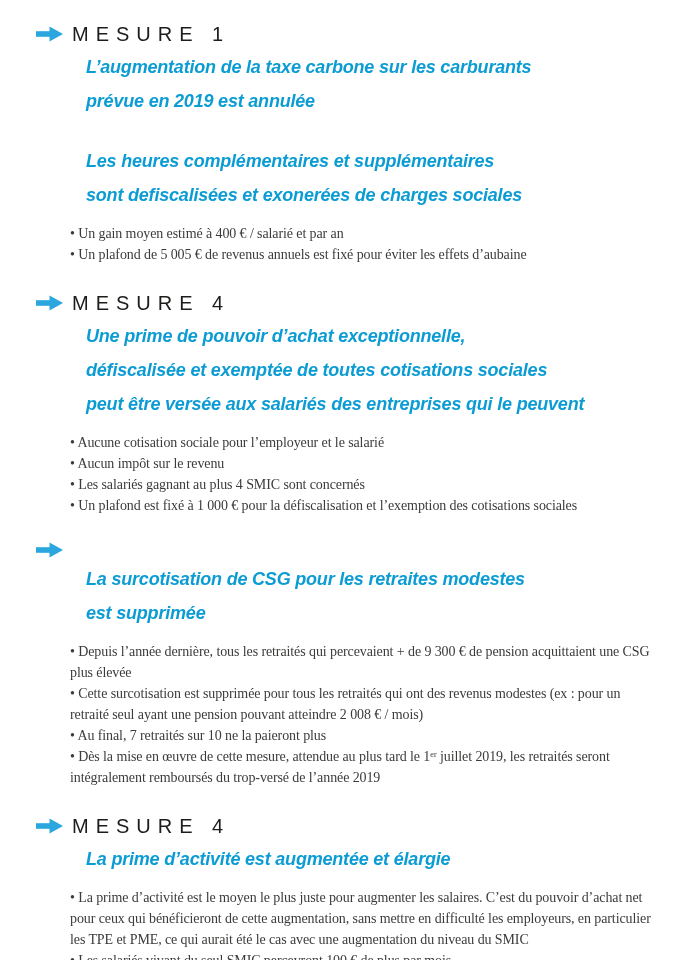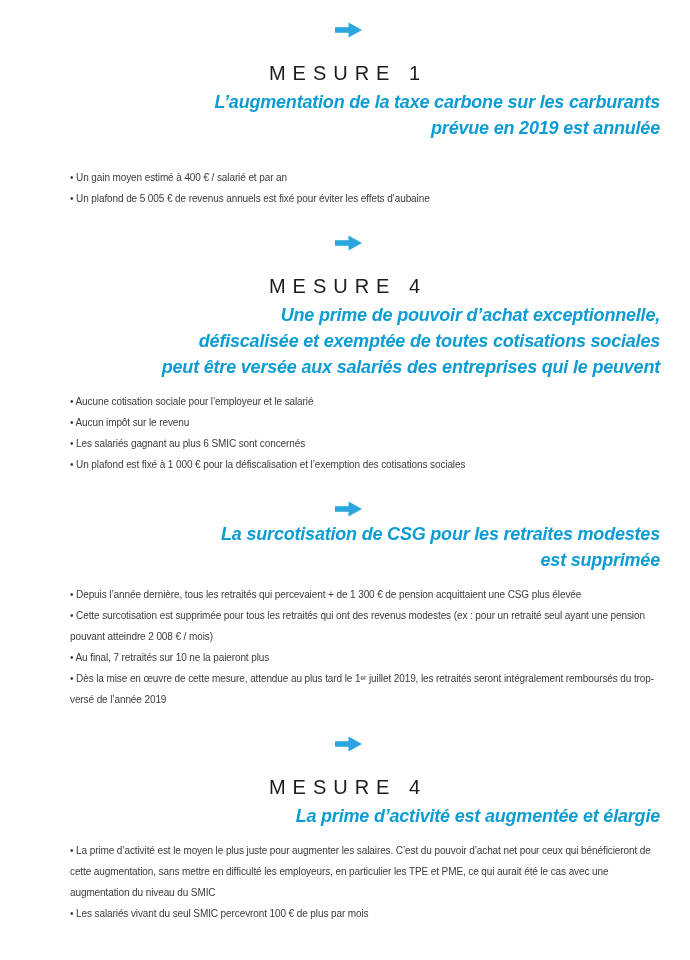--- a/index.html
+++ b/index.html
@@ -20,23 +20,22 @@
     box-sizing: border-box;
     padding: 22px 30px 20px 36px;
     background: #ffffff;
   }
   .mesure-section {
     margin-bottom: 26px;
   }
   .mesure-header {
     display: flex;
     align-items: center;
-    gap: 23px;
+    gap: 9px;
     margin-bottom: 4px;
-    flex-direction: column;
   }
   .arrow-icon {
     flex: 0 0 auto;
     width: 27px;
     height: 16px;
     display: block;
   }
   .mesure-title {
     font-size: 20px;
     line-height: 24px;
@@ -44,38 +43,38 @@
     font-weight: 400;
     color: #1c1c1a;
     white-space: nowrap;
   }
   .mesure-body {
     margin-left: 34px;
   }
   .mesure-subtitle {
     color: #0c9cd4;
     font-size: 18px;
-    line-height: 26px;
+    line-height: 34px;
     font-weight: 700;
     font-style: italic;
     letter-spacing: -0.2px;
     white-space: pre-line;
-    margin: 4px 0 0 0;
+    margin: 4px 0 0 16px;
     max-width: 600px;
-    text-align: right;
   }
   .bullet-list {
     margin-top: 11px;
     max-width: 622px;
   }
   .bullet-item {
-    font-size: 10px;
+    font-size: 14px;
     line-height: 21px;
     letter-spacing: -0.1px;
     color: #3b3b3a;
+    font-family: Liberation Serif, serif;
   }
 </style>
 </head>
 <body>
 
 <div class="page">
 
   <div class="mesure-section">
     <div class="mesure-header">
       <svg class="arrow-icon" viewBox="0 0 27 16" xmlns="http://www.w3.org/2000/svg">
@@ -85,20 +84,22 @@
       <div class="mesure-title">MESURE 1</div>
     </div>
     <div class="mesure-body">
       <div class="mesure-subtitle">L’augmentation de la taxe carbone sur les carburants
 prévue en 2019 est annulée</div>
     </div>
   </div>
 
   <div class="mesure-section">
     <div class="mesure-body">
+      <div class="mesure-subtitle">Les heures complémentaires et supplémentaires
+sont defiscalisées et exonerées de charges sociales</div>
       <div class="bullet-list">
         <div class="bullet-item">• Un gain moyen estimé à 400 € / salarié et par an</div>
         <div class="bullet-item">• Un plafond de 5 005 € de revenus annuels est fixé pour éviter les effets d’aubaine</div>
       </div>
     </div>
   </div>
 
   <div class="mesure-section">
     <div class="mesure-header">
       <svg class="arrow-icon" viewBox="0 0 27 16" xmlns="http://www.w3.org/2000/svg">
@@ -107,38 +108,38 @@
       </svg>
       <div class="mesure-title">MESURE 4</div>
     </div>
     <div class="mesure-body">
       <div class="mesure-subtitle">Une prime de pouvoir d’achat exceptionnelle,
 défiscalisée et exemptée de toutes cotisations sociales
 peut être versée aux salariés des entreprises qui le peuvent</div>
       <div class="bullet-list">
         <div class="bullet-item">• Aucune cotisation sociale pour l’employeur et le salarié</div>
         <div class="bullet-item">• Aucun impôt sur le revenu</div>
-        <div class="bullet-item">• Les salariés gagnant au plus 6 SMIC sont concernés</div>
+        <div class="bullet-item">• Les salariés gagnant au plus 4 SMIC sont concernés</div>
         <div class="bullet-item">• Un plafond est fixé à 1 000 € pour la défiscalisation et l’exemption des cotisations sociales</div>
       </div>
     </div>
   </div>
 
   <div class="mesure-section">
     <div class="mesure-header">
       <svg class="arrow-icon" viewBox="0 0 27 16" xmlns="http://www.w3.org/2000/svg">
         <rect x="0" y="5.2" width="16" height="5.6" fill="#2ba6de"></rect>
         <polygon points="13.5,0.5 27,8 13.5,15.5" fill="#2ba6de"></polygon>
       </svg>
     </div>
     <div class="mesure-body">
       <div class="mesure-subtitle">La surcotisation de CSG pour les retraites modestes
 est supprimée</div>
       <div class="bullet-list">
-        <div class="bullet-item">• Depuis l’année dernière, tous les retraités qui percevaient + de 1 300 € de pension acquittaient une CSG plus élevée</div>
+        <div class="bullet-item">• Depuis l’année dernière, tous les retraités qui percevaient + de 9 300 € de pension acquittaient une CSG plus élevée</div>
         <div class="bullet-item">• Cette surcotisation est supprimée pour tous les retraités qui ont des revenus modestes (ex : pour un retraité seul ayant une pension pouvant atteindre 2 008 € / mois)</div>
         <div class="bullet-item">• Au final, 7 retraités sur 10 ne la paieront plus</div>
         <div class="bullet-item">• Dès la mise en œuvre de cette mesure, attendue au plus tard le 1ᵉʳ juillet 2019, les retraités seront intégralement remboursés du trop-versé de l’année 2019</div>
       </div>
     </div>
   </div>
 
   <div class="mesure-section">
     <div class="mesure-header">
       <svg class="arrow-icon" viewBox="0 0 27 16" xmlns="http://www.w3.org/2000/svg">

